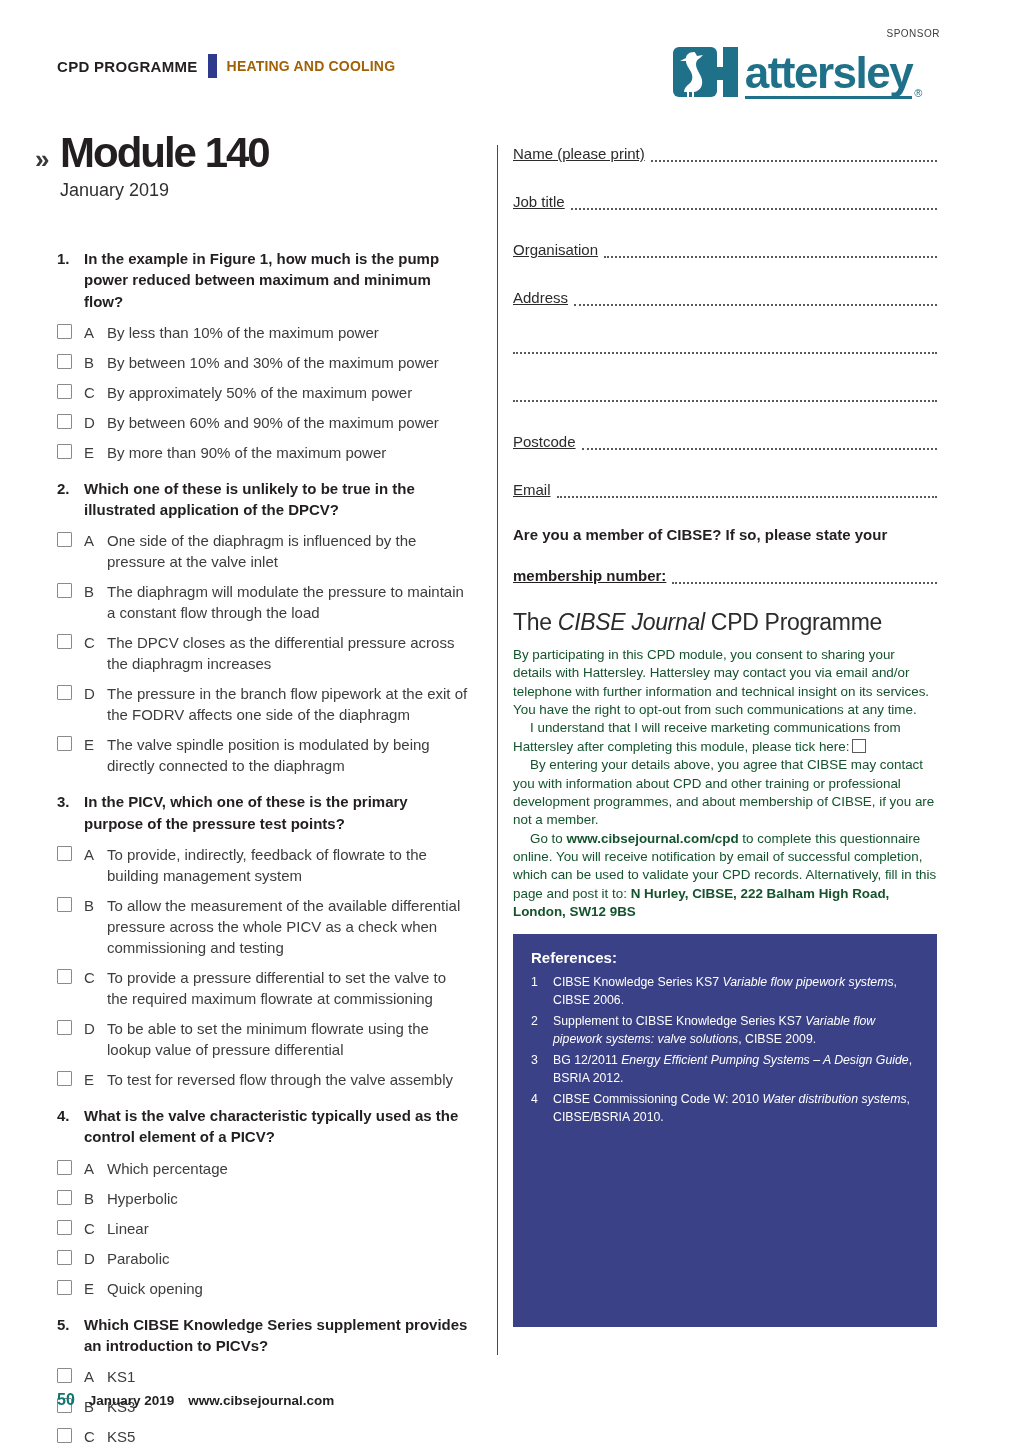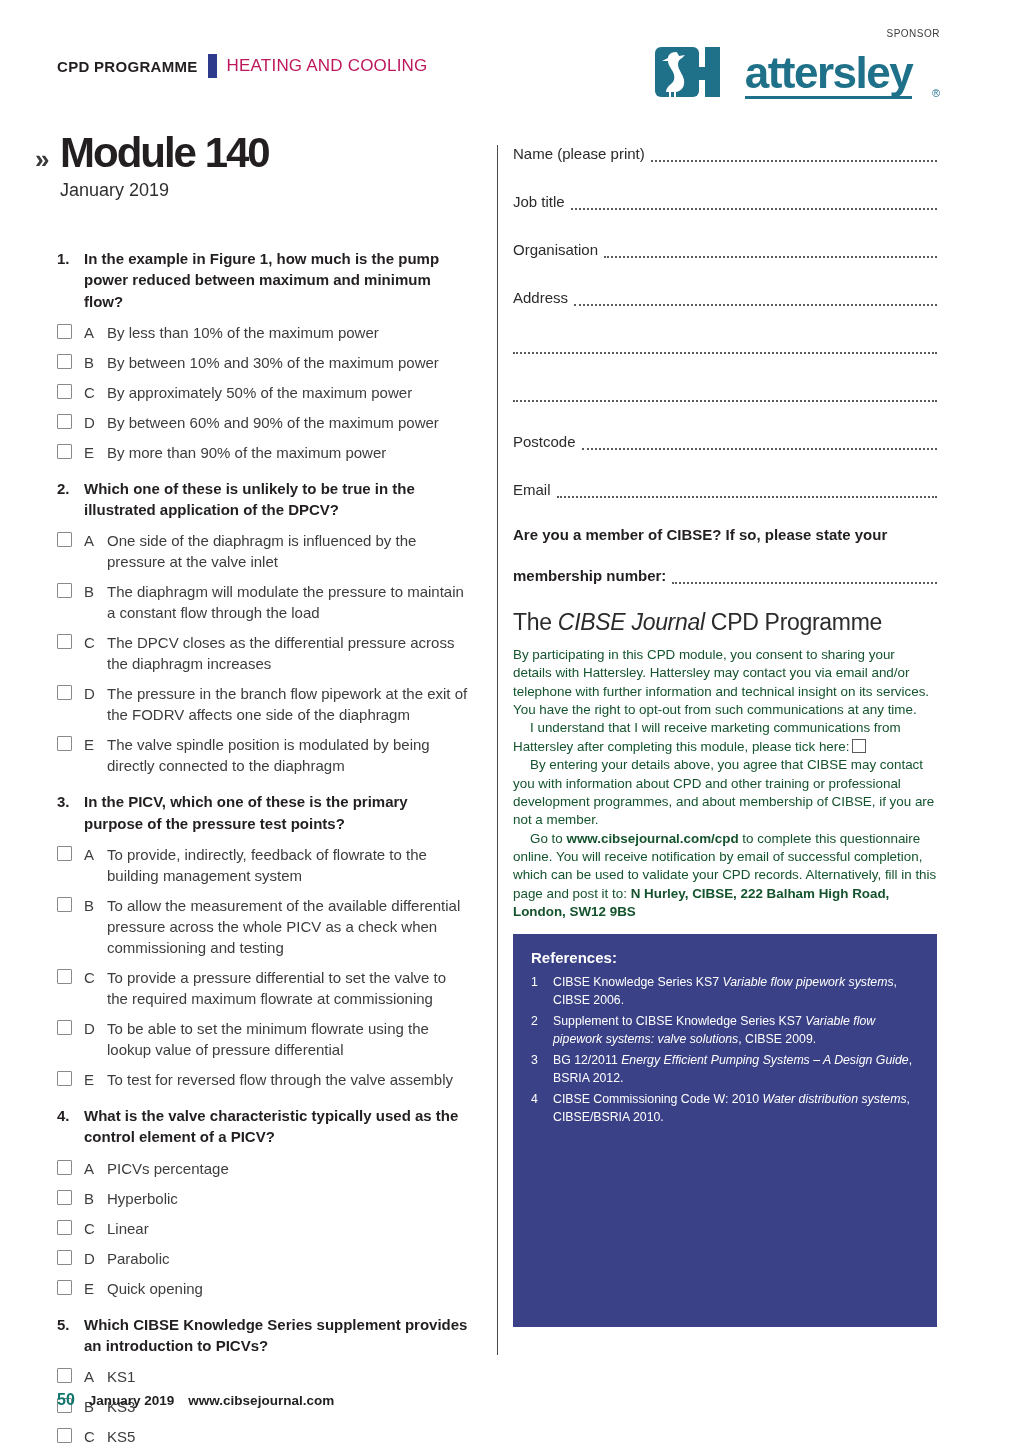--- a/index.html
+++ b/index.html
@@ -5,45 +5,45 @@
   html,body{margin:0;padding:0;background:#e8e8e8;}
   .page{
     position:relative; width:1024px; height:1448px; background:#ffffff;
     font-family:"Liberation Sans", sans-serif; color:#231f20; overflow:hidden;
     margin:0 auto;
   }
   
   .kicker-row{position:absolute; left:57px; top:54px; display:flex; align-items:center; gap:10px;}
   .kicker{font-size:15px; font-weight:bold; letter-spacing:.3px; color:#231f20;}
   .kicker-bar{width:9px; height:24px; background:#2e3a8c;}
-  .section-label{font-size:17px; letter-spacing:.2px; color:#be185d; font-stretch:condensed;}
+  .section-label{font-size:14px; letter-spacing:.2px; color:#a16207; font-stretch:condensed;font-weight:bold;}
   .header-right{position:absolute; left:655px; top:28px; width:285px; text-align:right;}
   .sponsor{font-size:10px; letter-spacing:.5px; color:#3c3c3c; margin-bottom:6px;text-align:right;}
-  .logo{display:flex; justify-content:space-between; align-items:flex-end;}
+  .logo{display:flex; justify-content:center; align-items:flex-end;}
   .logo-text{font-size:44px; font-weight:bold; color:#1f7189; letter-spacing:-1.5px; line-height:1;
              border-bottom:3px solid #1f7189; padding-bottom:1px; margin-left:2px;}
   .reg{font-size:11px; color:#1f7189; margin-left:2px; line-height:1;}
   
   .title-block{position:absolute; left:35px; top:132px; width:430px;}
   .chevron{position:absolute; left:0; top:12px; font-size:26px; font-weight:bold; color:#3a3a3a;}
   .page-title{margin-left:25px; font-size:42px; font-weight:bold; letter-spacing:-2px; line-height:1.0; color:#231f20;}
   .issue-date{margin-left:25px; font-size:18px; color:#2f2f2f; margin-top:6px;}
   
   .questions{position:absolute; left:57px; top:248px; width:414px;}
   .q-block{margin-bottom:15px;}
   .q-head{display:grid; grid-template-columns:27px 1fr; font-weight:bold; font-size:15px; line-height:1.42; margin-bottom:10px;}
   .opt{display:grid; grid-template-columns:27px 23px 1fr; font-size:15px; line-height:1.4; margin-bottom:9px; color:#3d3d3d;}
   .box{width:13px; height:13px; border:1.5px solid #8a8a8a; background:#fff; margin-top:2px; border-radius:1px;}
   .letter{color:#3d3d3d;}
   
   .divider{position:absolute; left:497px; top:145px; width:1px; height:1210px; background:#4a4a4a;}
   
   .rightcol{position:absolute; left:513px; top:142px; width:424px;}
   .form-row{display:flex; align-items:flex-end; height:20px; margin-bottom:28px;}
-  .field-label{font-size:15px; color:#2b2b2b; white-space:nowrap;}
+  .field-label{font-size:15px; color:#2b2b2b; white-space:nowrap;text-decoration:underline;}
   .dots{flex:1; margin-left:6px; border-bottom:2px dotted #5a5a5a; height:16px;}
   .member-q{font-size:15px; font-weight:bold; color:#231f20; margin-top:12px;}
   .member-row{display:flex; align-items:center; height:20px; margin-top:22px; margin-bottom:6px;}
   .prog-heading{font-size:23px; color:#2b2b2b; margin-top:24px; margin-bottom:10px; letter-spacing:-.3px;}
   .para{font-size:13.4px; line-height:1.37; color:#14532d; margin:0;}
   .para.indent{text-indent:17px;}
   .tickbox{display:inline-block; width:12px; height:12px; border:1.4px solid #5a5a5a; vertical-align:-2px; margin-left:3px; background:#fff;}
   
   .refs{margin-top:13px; background:#3a4187; color:#ffffff; width:424px; height:393px;
         box-sizing:border-box; padding:15px 18px;}
@@ -182,21 +182,21 @@
         </div>
       </div>
       <div class="q-block">
         <div class="q-head">
           <span>4.</span>
           <span>What is the valve characteristic typically used as the control element of a PICV?</span>
         </div>
         <div class="opt">
           <span class="box"></span>
           <span class="letter">A</span>
-          <span>PICVs percentage</span>
+          <span>Which percentage</span>
         </div>
         <div class="opt">
           <span class="box"></span>
           <span class="letter">B</span>
           <span>Hyperbolic</span>
         </div>
         <div class="opt">
           <span class="box"></span>
           <span class="letter">C</span>
           <span>Linear</span>

